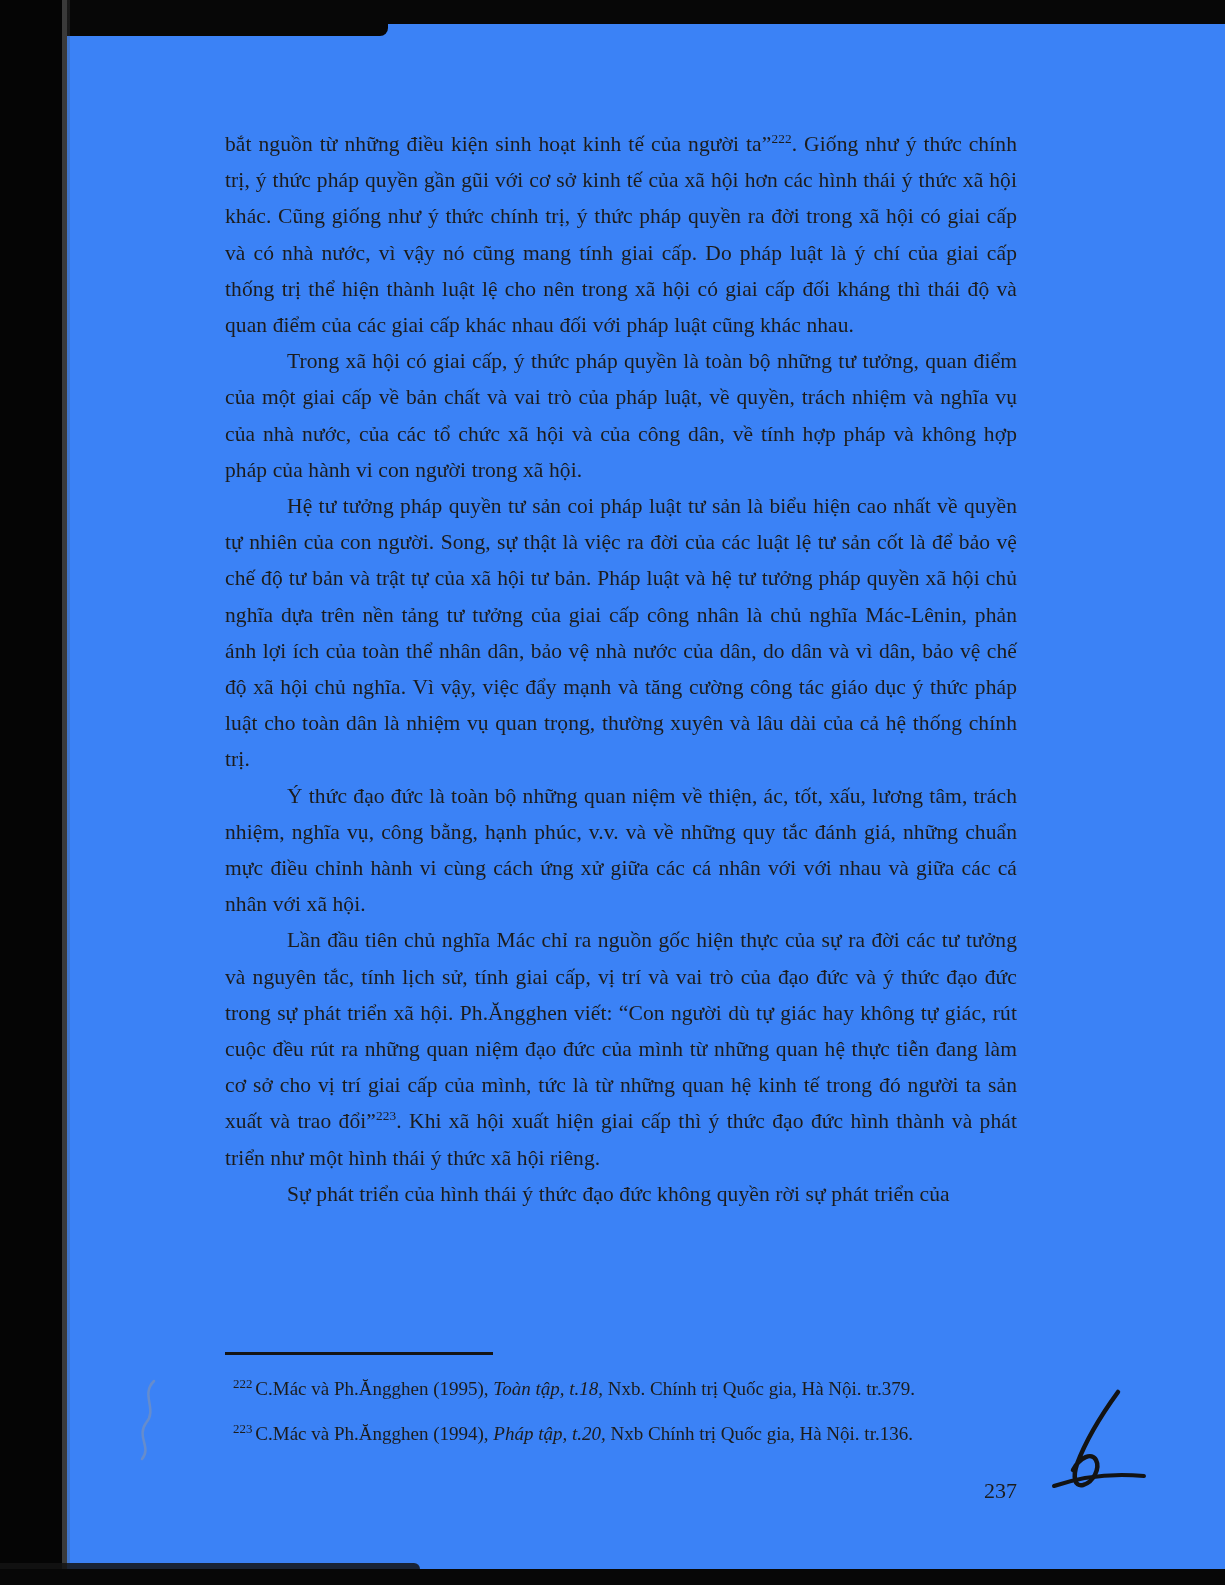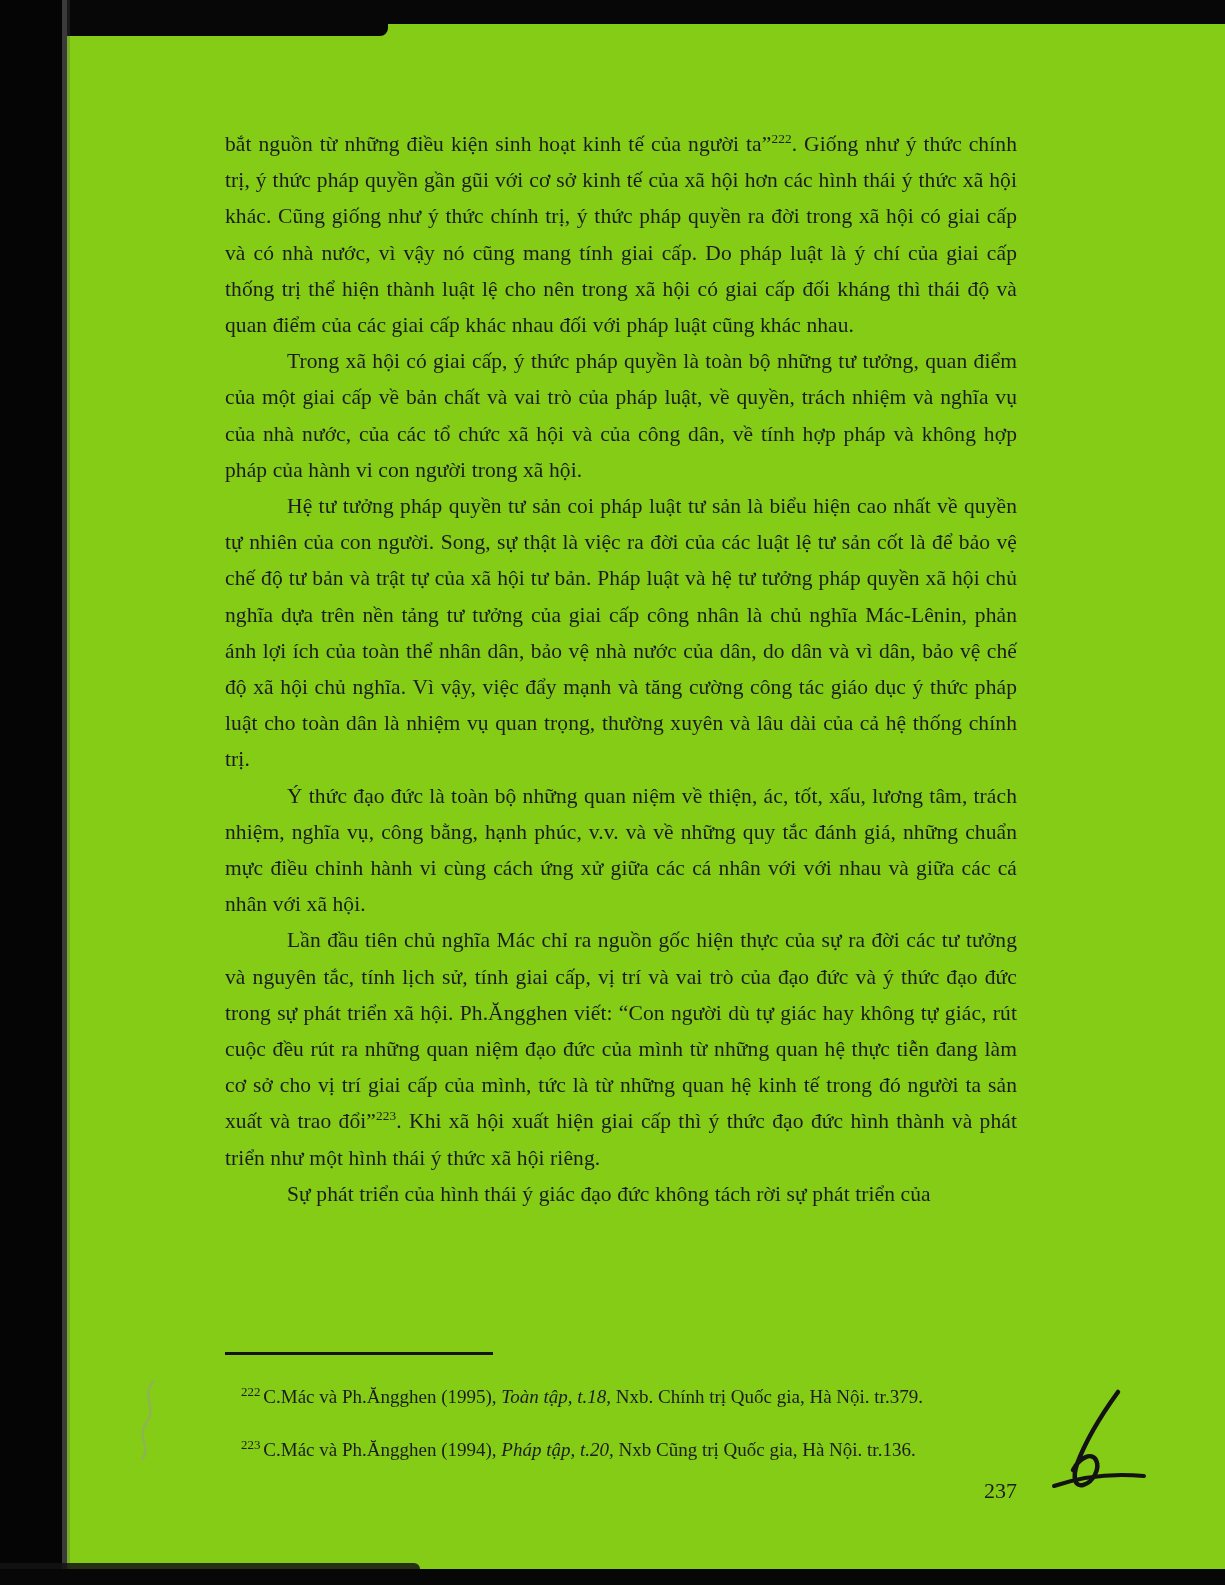--- a/index.html
+++ b/index.html
@@ -4,21 +4,21 @@
 <style>
   html, body {
     margin: 0;
     padding: 0;
     background: #ffffff;
   }
   .page {
     position: relative;
     width: 1225px;
     height: 1585px;
-    background: #84cc16;
+    background: #3b82f6;
     overflow: hidden;
     font-family: "Liberation Serif", "DejaVu Serif", serif;
     color: #1c1c1c;
   }
 
   
   .scan-top {
     position: absolute;
     left: 0; top: 0;
     width: 1225px; height: 24px;
@@ -89,21 +89,21 @@
   }
   .footnotes {
     position: absolute;
     left: 225px;
     top: 1362px;
     width: 796px;
     font-size: 19px;
     line-height: 37px;
   }
   .footnotes p {
-    margin: 16px;
+    margin: 8px;
   }
   .footnotes .sup {
     font-size: 0.68em;
     margin-right: 3px;
   }
 
   .page-number {
     position: absolute;
     left: 225px;
     top: 1478px;
@@ -145,32 +145,32 @@
 
     <p>Hệ tư tưởng pháp quyền tư sản coi pháp luật tư sản là biểu hiện cao nhất về quyền tự nhiên của con người. Song, sự thật là việc ra đời của các luật lệ tư sản cốt là để bảo vệ chế độ tư bản và trật tự của xã hội tư bản. Pháp luật và hệ tư tưởng pháp quyền xã hội chủ nghĩa dựa trên nền tảng tư tưởng của giai cấp công nhân là chủ nghĩa Mác-Lênin, phản ánh lợi ích của toàn thể nhân dân, bảo vệ nhà nước của dân, do dân và vì dân, bảo vệ chế độ xã hội chủ nghĩa. Vì vậy, việc đẩy mạnh và tăng cường công tác giáo dục ý thức pháp luật cho toàn dân là nhiệm vụ quan trọng, thường xuyên và lâu dài của cả hệ thống chính trị.</p>
 
 
     <p>Ý thức đạo đức là toàn bộ những quan niệm về thiện, ác, tốt, xấu, lương tâm, trách nhiệm, nghĩa vụ, công bằng, hạnh phúc, v.v. và về những quy tắc đánh giá, những chuẩn mực điều chỉnh hành vi cùng cách ứng xử giữa các cá nhân với với nhau và giữa các cá nhân với xã hội.</p>
 
     <p>
       <span>Lần đầu tiên chủ nghĩa Mác chỉ ra nguồn gốc hiện thực của sự ra đời các tư tưởng và nguyên tắc, tính lịch sử, tính giai cấp, vị trí và vai trò của đạo đức và ý thức đạo đức trong sự phát triển xã hội. Ph.Ăngghen viết: “Con người dù tự giác hay không tự giác, rút cuộc đều rút ra những quan niệm đạo đức của mình từ những quan hệ thực tiễn đang làm cơ sở cho vị trí giai cấp của mình, tức là từ những quan hệ kinh tế trong đó người ta sản xuất và trao đổi”</span><sup class="sup">223</sup><span>. Khi xã hội xuất hiện giai cấp thì ý thức đạo đức hình thành và phát triển như một hình thái ý thức xã hội riêng.</span>
     </p>
 
-    <p>Sự phát triển của hình thái ý giác đạo đức không tách rời sự phát triển của</p>
+    <p>Sự phát triển của hình thái ý thức đạo đức không quyền rời sự phát triển của</p>
 
   </div>
 
   <div class="footnote-rule"></div>
 
   <div class="footnotes">
     <p>
       <sup class="sup">222</sup><span>C.Mác và Ph.Ăngghen (1995), </span><i>Toàn tập, t.18,</i><span> Nxb. Chính trị Quốc gia, Hà Nội. tr.379.</span>
     </p>
     <p>
-      <sup class="sup">223</sup><span>C.Mác và Ph.Ăngghen (1994), </span><i>Pháp tập, t.20,</i><span> Nxb Cũng trị Quốc gia, Hà Nội. tr.136.</span>
+      <sup class="sup">223</sup><span>C.Mác và Ph.Ăngghen (1994), </span><i>Pháp tập, t.20,</i><span> Nxb Chính trị Quốc gia, Hà Nội. tr.136.</span>
     </p>
   </div>
 
   <div class="page-number">237</div>
 
   <svg class="signature" width="120" height="110" viewBox="0 0 120 110">
     <path d="M80 4 C64 26 48 52 39 76 C35 88 36 99 45 97 C56 94 62 80 58 72 C54 64 42 69 35 82" fill="none" stroke="#131313" stroke-width="4.5" stroke-linecap="round"></path>
     <path d="M16 98 C42 89 74 85 106 88" fill="none" stroke="#131313" stroke-width="4" stroke-linecap="round"></path>
   </svg>
 

